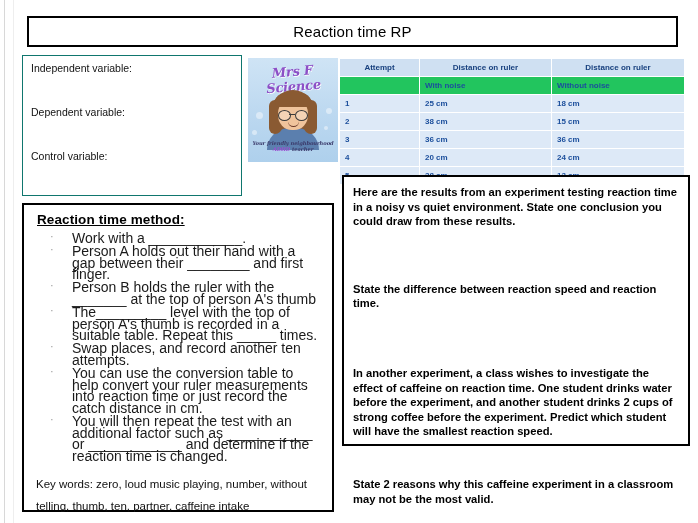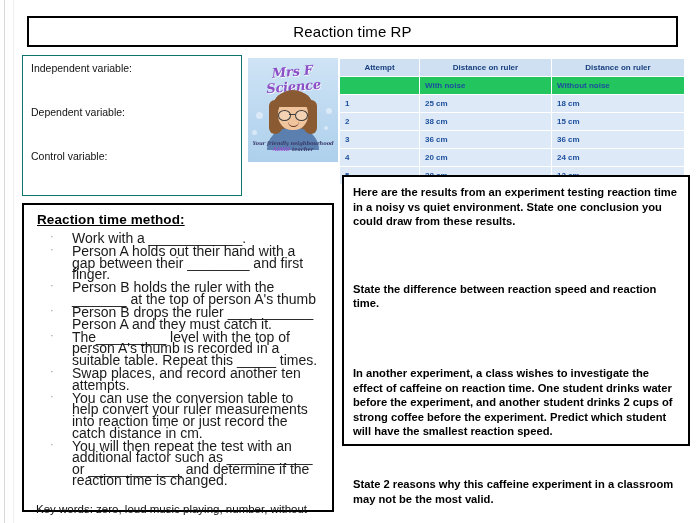--- a/index.html
+++ b/index.html
@@ -368,21 +368,20 @@
     </tbody>
   </table>
 </div>
 
 <div class="method-box">
   <div class="method-title">Reaction time method:</div>
   <ul class="method-list">
     <li>Work with a ____________.</li>
     <li>Person A holds out their hand with a gap between their ________ and first finger.</li>
     <li>Person B holds the ruler with the _______ at the top of person A's thumb</li>
-    <li>Person B drops the ruler ___________ Person A and they must catch it.</li>
     <li>The_________ level with the top of person A's thumb is recorded in a suitable table. Repeat this _____ times.</li>
     <li>Swap places, and record another ten attempts.</li>
     <li>You can use the conversion table to help convert your ruler measurements into reaction time or just record the catch distance in cm.</li>
     <li>You will then repeat the test with an additional factor such as ___________ or ____________ and determine if the reaction time is changed.</li>
   </ul>
   <p class="keywords">Key words: zero, loud music playing, number, without telling, thumb, ten, partner, caffeine intake</p>
 </div>
 
 <div class="questions-box">
   <p class="q q1">Here are the results from an experiment testing reaction time in a noisy vs quiet environment. State one conclusion you could draw from these results.</p>

